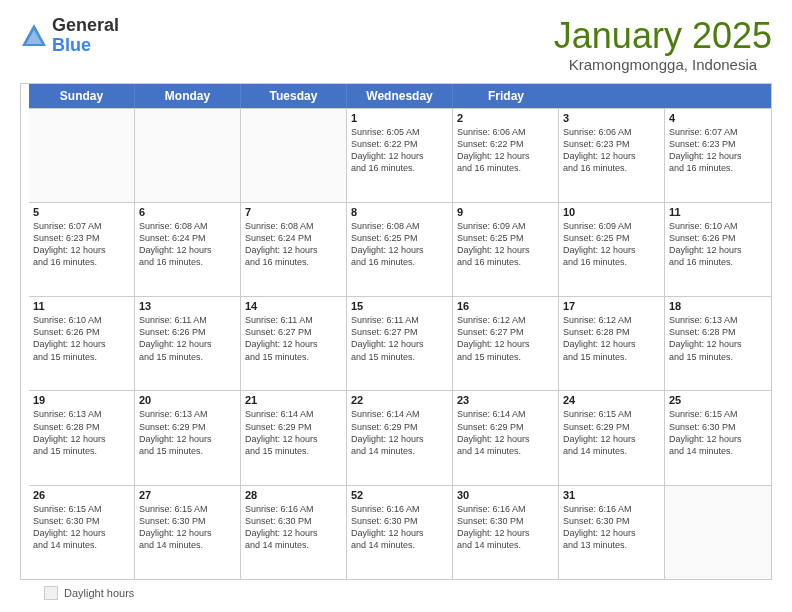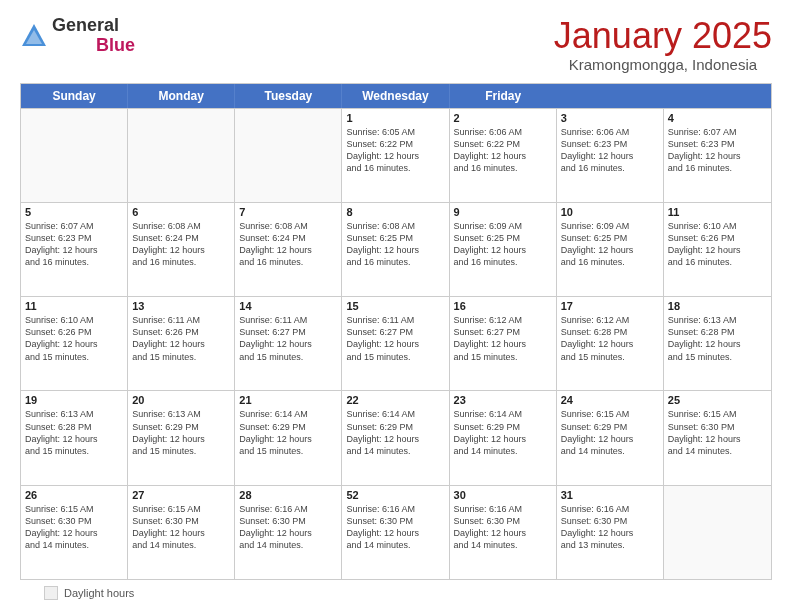--- a/index.html
+++ b/index.html
@@ -33,47 +33,47 @@
       line-height: 1.1;
     }
     .logo-general {
       font-size: 18px;
       font-weight: bold;
       color: #333;
     }
     .logo-blue {
       font-size: 18px;
       font-weight: bold;
-      color: #be185d;
-      margin-left: 44px;
+      color: #3b82f6;
     }
     .logo-icon {
       width: 28px;
       height: 28px;
       margin-right: 4px;
     }
     .title-block {
       text-align: right;
     }
     .title-month {
       font-size: 36px;
       font-weight: 300;
-      color: #b91c1c;
+      color: #4d7c0f;
       line-height: 1.1;
     }
     .title-location {
       font-size: 15px;
       color: #555;
       text-align: center;
     }
     .calendar {
       flex: 1;
       display: flex;
       flex-direction: column;
       border: 1px solid #ccc;
+      padding-left: 8px;
     }
     .cal-header {
       display: grid;
       grid-template-columns: repeat(7, 1fr);
       background: #4472c4;
     }
     .cal-header-cell {
       color: #fff;
       font-size: 12px;
       font-weight: bold;

